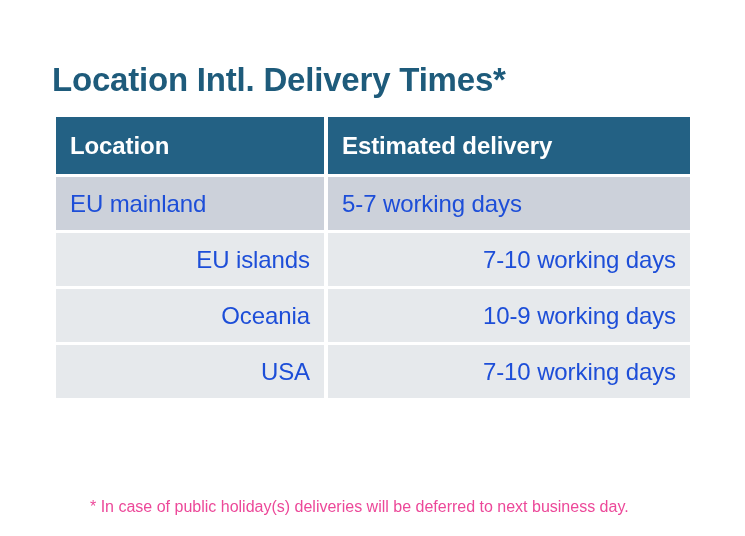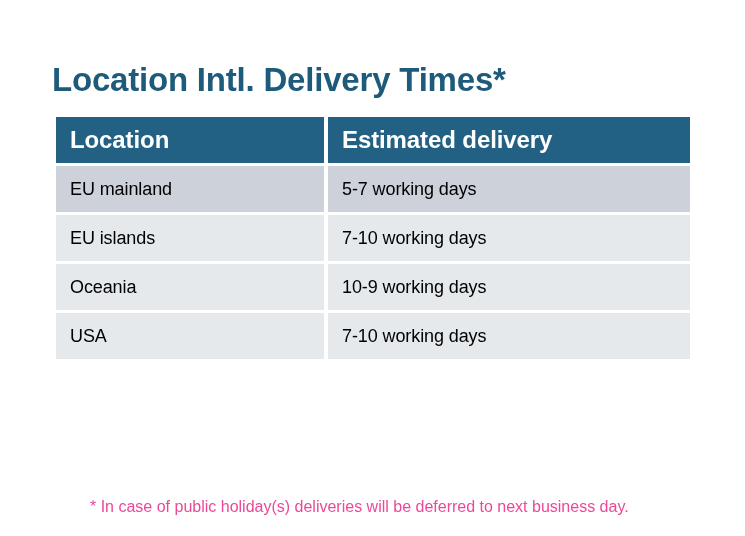--- a/index.html
+++ b/index.html
@@ -50,35 +50,36 @@
     box-sizing: border-box;
   }
   .col-location { width: 268px; }
   .col-delivery { width: 362px; }
   .delivery-table thead th {
     background: #236184;
     color: #ffffff;
     font-size: 24px;
     font-weight: 700;
     letter-spacing: -0.1px;
-    height: 46px;
+    height: 57px;
   }
   .delivery-table tbody td {
-    color: #000000;
-    font-size: 18px;
+    color: #1d4ed8;
+    font-size: 24px;
     font-weight: 400;
     letter-spacing: -0.1px;
-    height: 46px;
+    height: 53px;
     white-space: nowrap;
   }
   .delivery-table tbody tr.row-odd td {
     background: #ccd1da;
   }
   .delivery-table tbody tr.row-even td {
     background: #e6e9ec;
+    text-align: right;
   }
   .table-footnote {
     position: absolute;
     left: 90px;
     top: 480px;
     font-size: 16px;
     font-weight: 400;
     color: #ec4899;
     white-space: nowrap;
     line-height: 22px;

